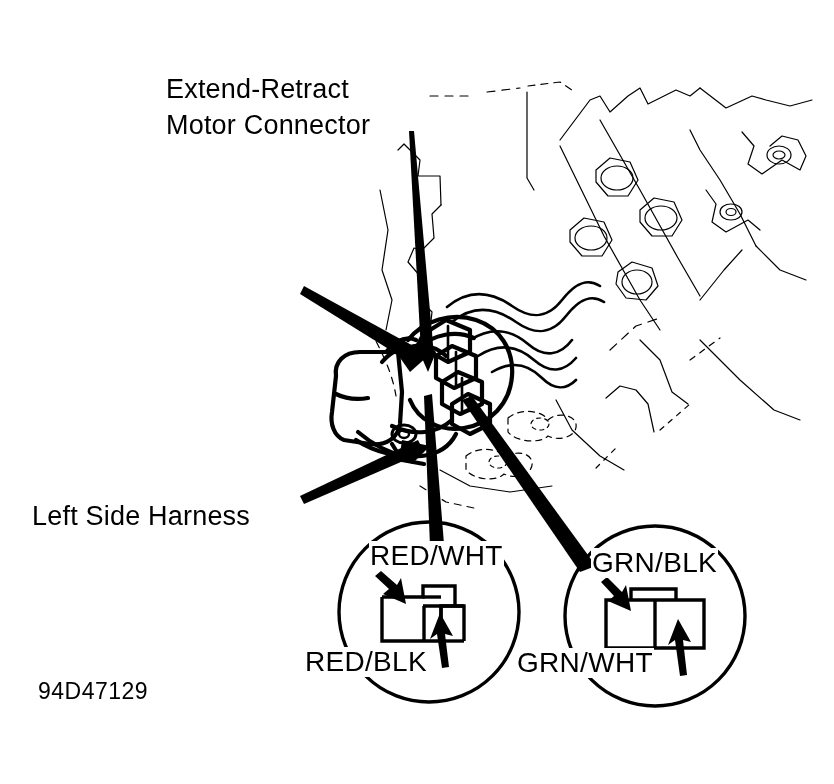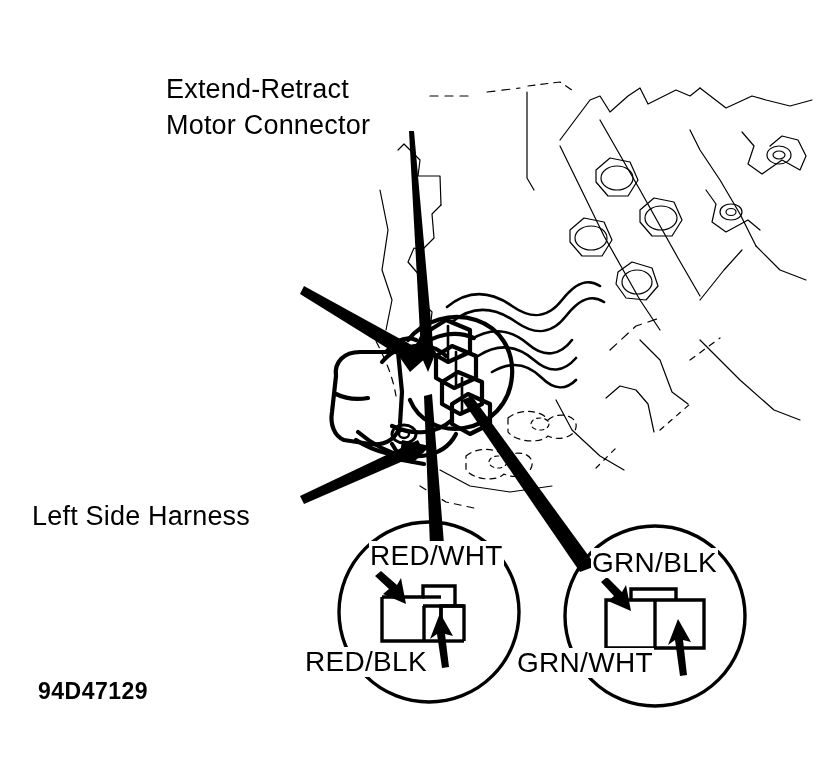--- a/index.html
+++ b/index.html
@@ -52,21 +52,21 @@
     letter-spacing: 0.5px;
     white-space: pre;
   }
   #lbl-extend { left: 166px; top: 71px; }
   #lbl-tilt   { left: 146px; top: 243px; }
   #lbl-harness{ left: 32px;  top: 478px; margin-top: 20px; }
   #lbl-red-wht { left: 369px; top: 541px; }
   #lbl-red-blk { left: 304px; top: 647px; }
   #lbl-grn-blk { left: 591px; top: 548px; }
   #lbl-grn-wht { left: 516px; top: 648px; }
-  #fig-code-el { left: 38px; top: 678px; font-weight: bold; }
+  #fig-code-el { left: 38px; top: 678px; }
 </style>
 </head>
 <body>
 
 <div id="page">
 
   <svg id="art" viewBox="0 0 834 784" xmlns="http://www.w3.org/2000/svg">
 
     <g fill="none" stroke="#000000" stroke-width="1.2" stroke-linecap="round" stroke-linejoin="round">
 

